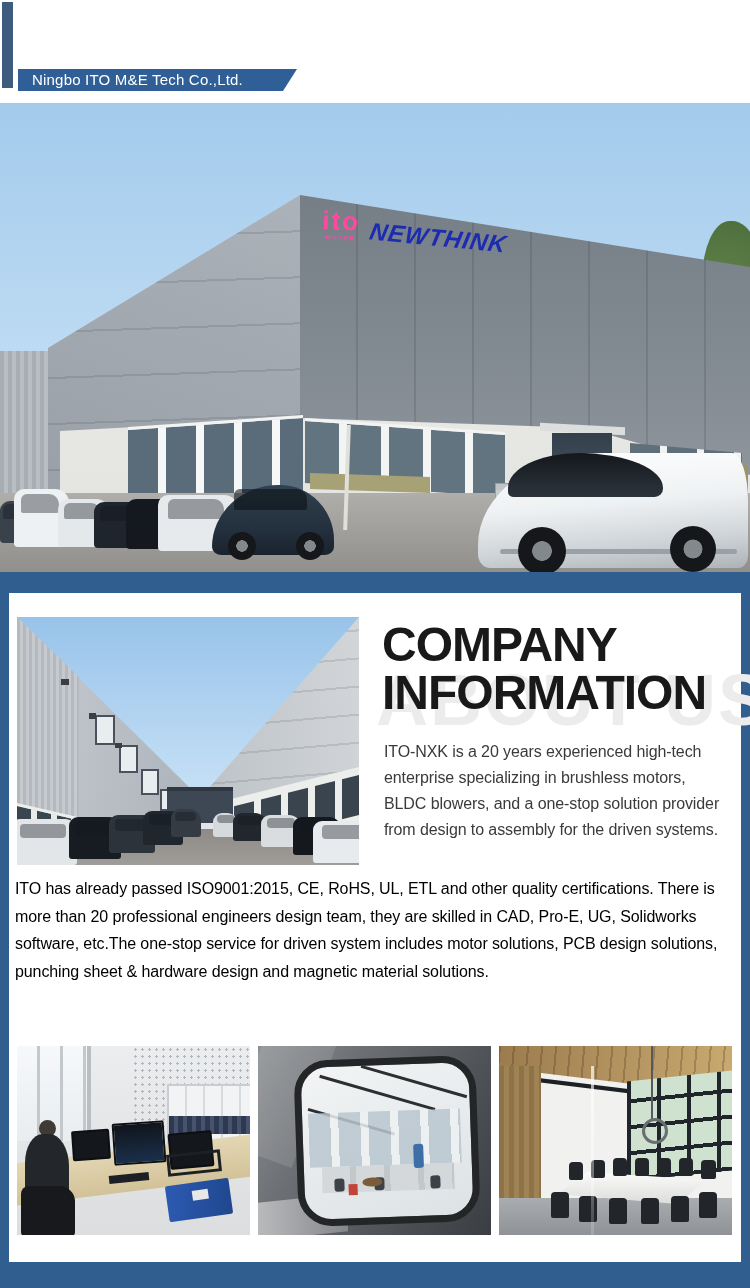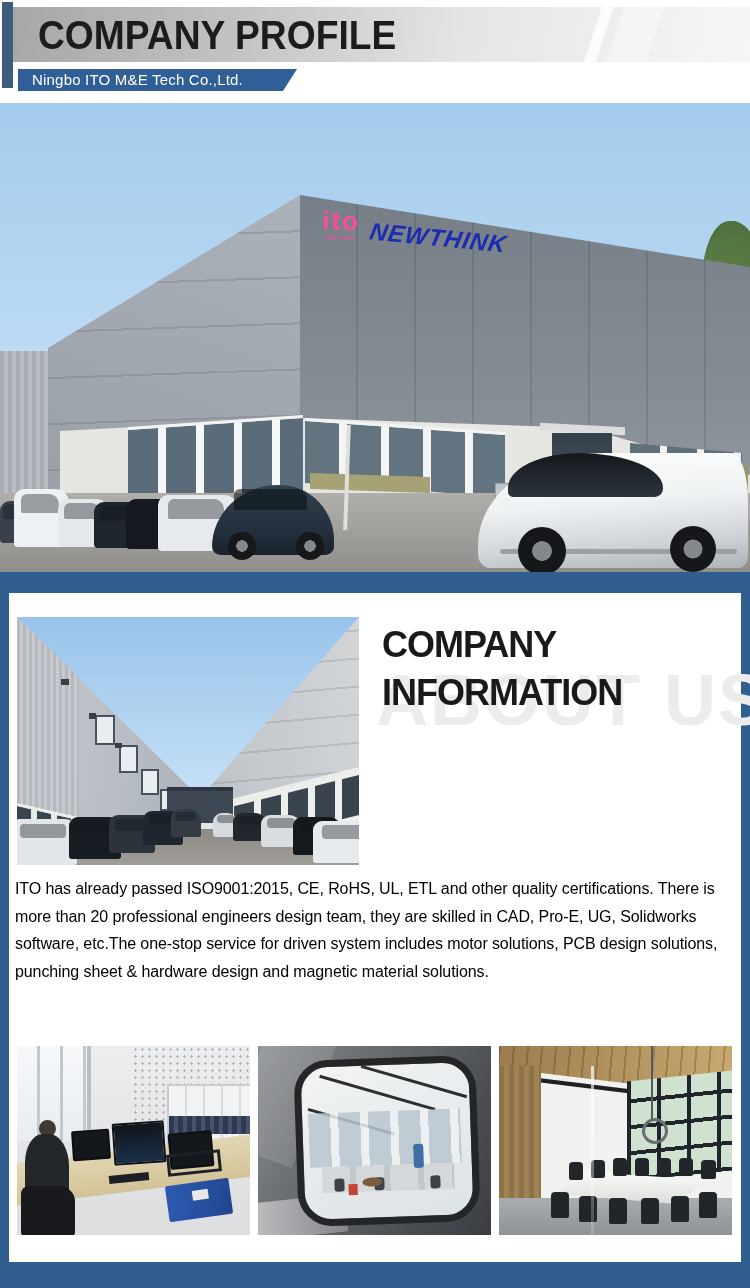--- a/index.html
+++ b/index.html
@@ -119,21 +119,21 @@
   .ac-r1{left:196px;top:196px;width:26px;height:24px;background:#d6dadd;}
   .ac-r2{left:216px;top:196px;width:34px;height:28px;background:#22272d;}
   .ac-r3{left:244px;top:198px;width:40px;height:32px;background:#dadde0;}
   .ac-r4{left:276px;top:200px;width:48px;height:38px;background:#15191e;}
   .ac-r5{left:296px;top:204px;width:62px;height:42px;background:#e8ebed;}
 
   
   .info-col{left:373px;top:18px;width:352px;height:260px;}
   .watermark{left:-6px;top:48px;font-size:72px;font-weight:bold;color:#ececec;letter-spacing:2px;
     white-space:nowrap;z-index:0;}
-  .info-heading{left:0;top:10px;z-index:1;font-size:36px;line-height:48px;font-weight:bold;
+  .info-heading{left:0;top:10px;z-index:1;font-size:48px;line-height:48px;font-weight:bold;
     color:#191919;letter-spacing:-1px;}
   .info-heading span{display:block;}
   .intro{left:2px;top:128px;width:345px;font-size:16px;line-height:26px;color:#3a3a3a;letter-spacing:-.1px;z-index:1;}
 
   
   .body-copy{left:6px;top:282px;width:722px;font-size:16px;line-height:27.5px;color:#000000;letter-spacing:-.1px;}
   .body-copy p{margin:0;}
 
   
   .photo-row{left:8px;top:453px;width:716px;height:189px;display:flex;gap:8px;}
@@ -207,25 +207,20 @@
     clip-path:polygon(30px 0,150px 8px,120px 32px,0 22px);
     background:linear-gradient(#fbfbfa,#dcdcda);}
   .ch{position:absolute;background:#22262b;border-radius:4px 4px 2px 2px;}
 </style>
 </head>
 <body>
 
 <div class="page">
 
   <div class="abs accent-bar"></div>
-  <div class="abs gray-banner">
-    <div class="abs slash1"></div>
-    <div class="abs slash2"></div>
-    <div class="abs page-title">COMPANY PROFILE</div>
-  </div>
   <div class="abs blue-ribbon">
     <span>Ningbo ITO M&amp;E Tech Co.,Ltd.</span>
   </div>
 
   <div class="abs hero">
     <div class="abs treeA"></div>
     <div class="abs treeA2"></div>
     <div class="abs bldg-far-left"></div>
     <div class="abs face-left">
         <i></i>
@@ -303,20 +298,21 @@
         <div class="acar ac-r4"></div>
         <div class="acar ac-r5"></div>
       </div>
 
       <div class="abs info-col">
         <div class="abs watermark">ABOUT US</div>
         <h2 class="abs info-heading" style="margin:0;">
           <span>COMPANY</span>
           <span>INFORMATION</span>
         </h2>
+        <p class="abs intro" style="margin:0;">ITO-NXK is a 20 years experienced high-tech enterprise specializing in brushless motors, BLDC blowers, and a one-stop solution provider from design to assembly for the driven systems.</p>
       </div>
 
       <div class="abs body-copy">
         <p>ITO has already passed ISO9001:2015, CE, RoHS, UL, ETL and other quality certifications. There is more than 20 professional engineers design team, they are skilled in CAD, Pro-E, UG, Solidworks software, etc.The one-stop service for driven system includes motor solutions, PCB design solutions, punching sheet &amp; hardware design and magnetic material solutions.</p>
       </div>
 
       <div class="abs photo-row">
 
         <div class="photo o1">
           <div class="abs o1-win">

